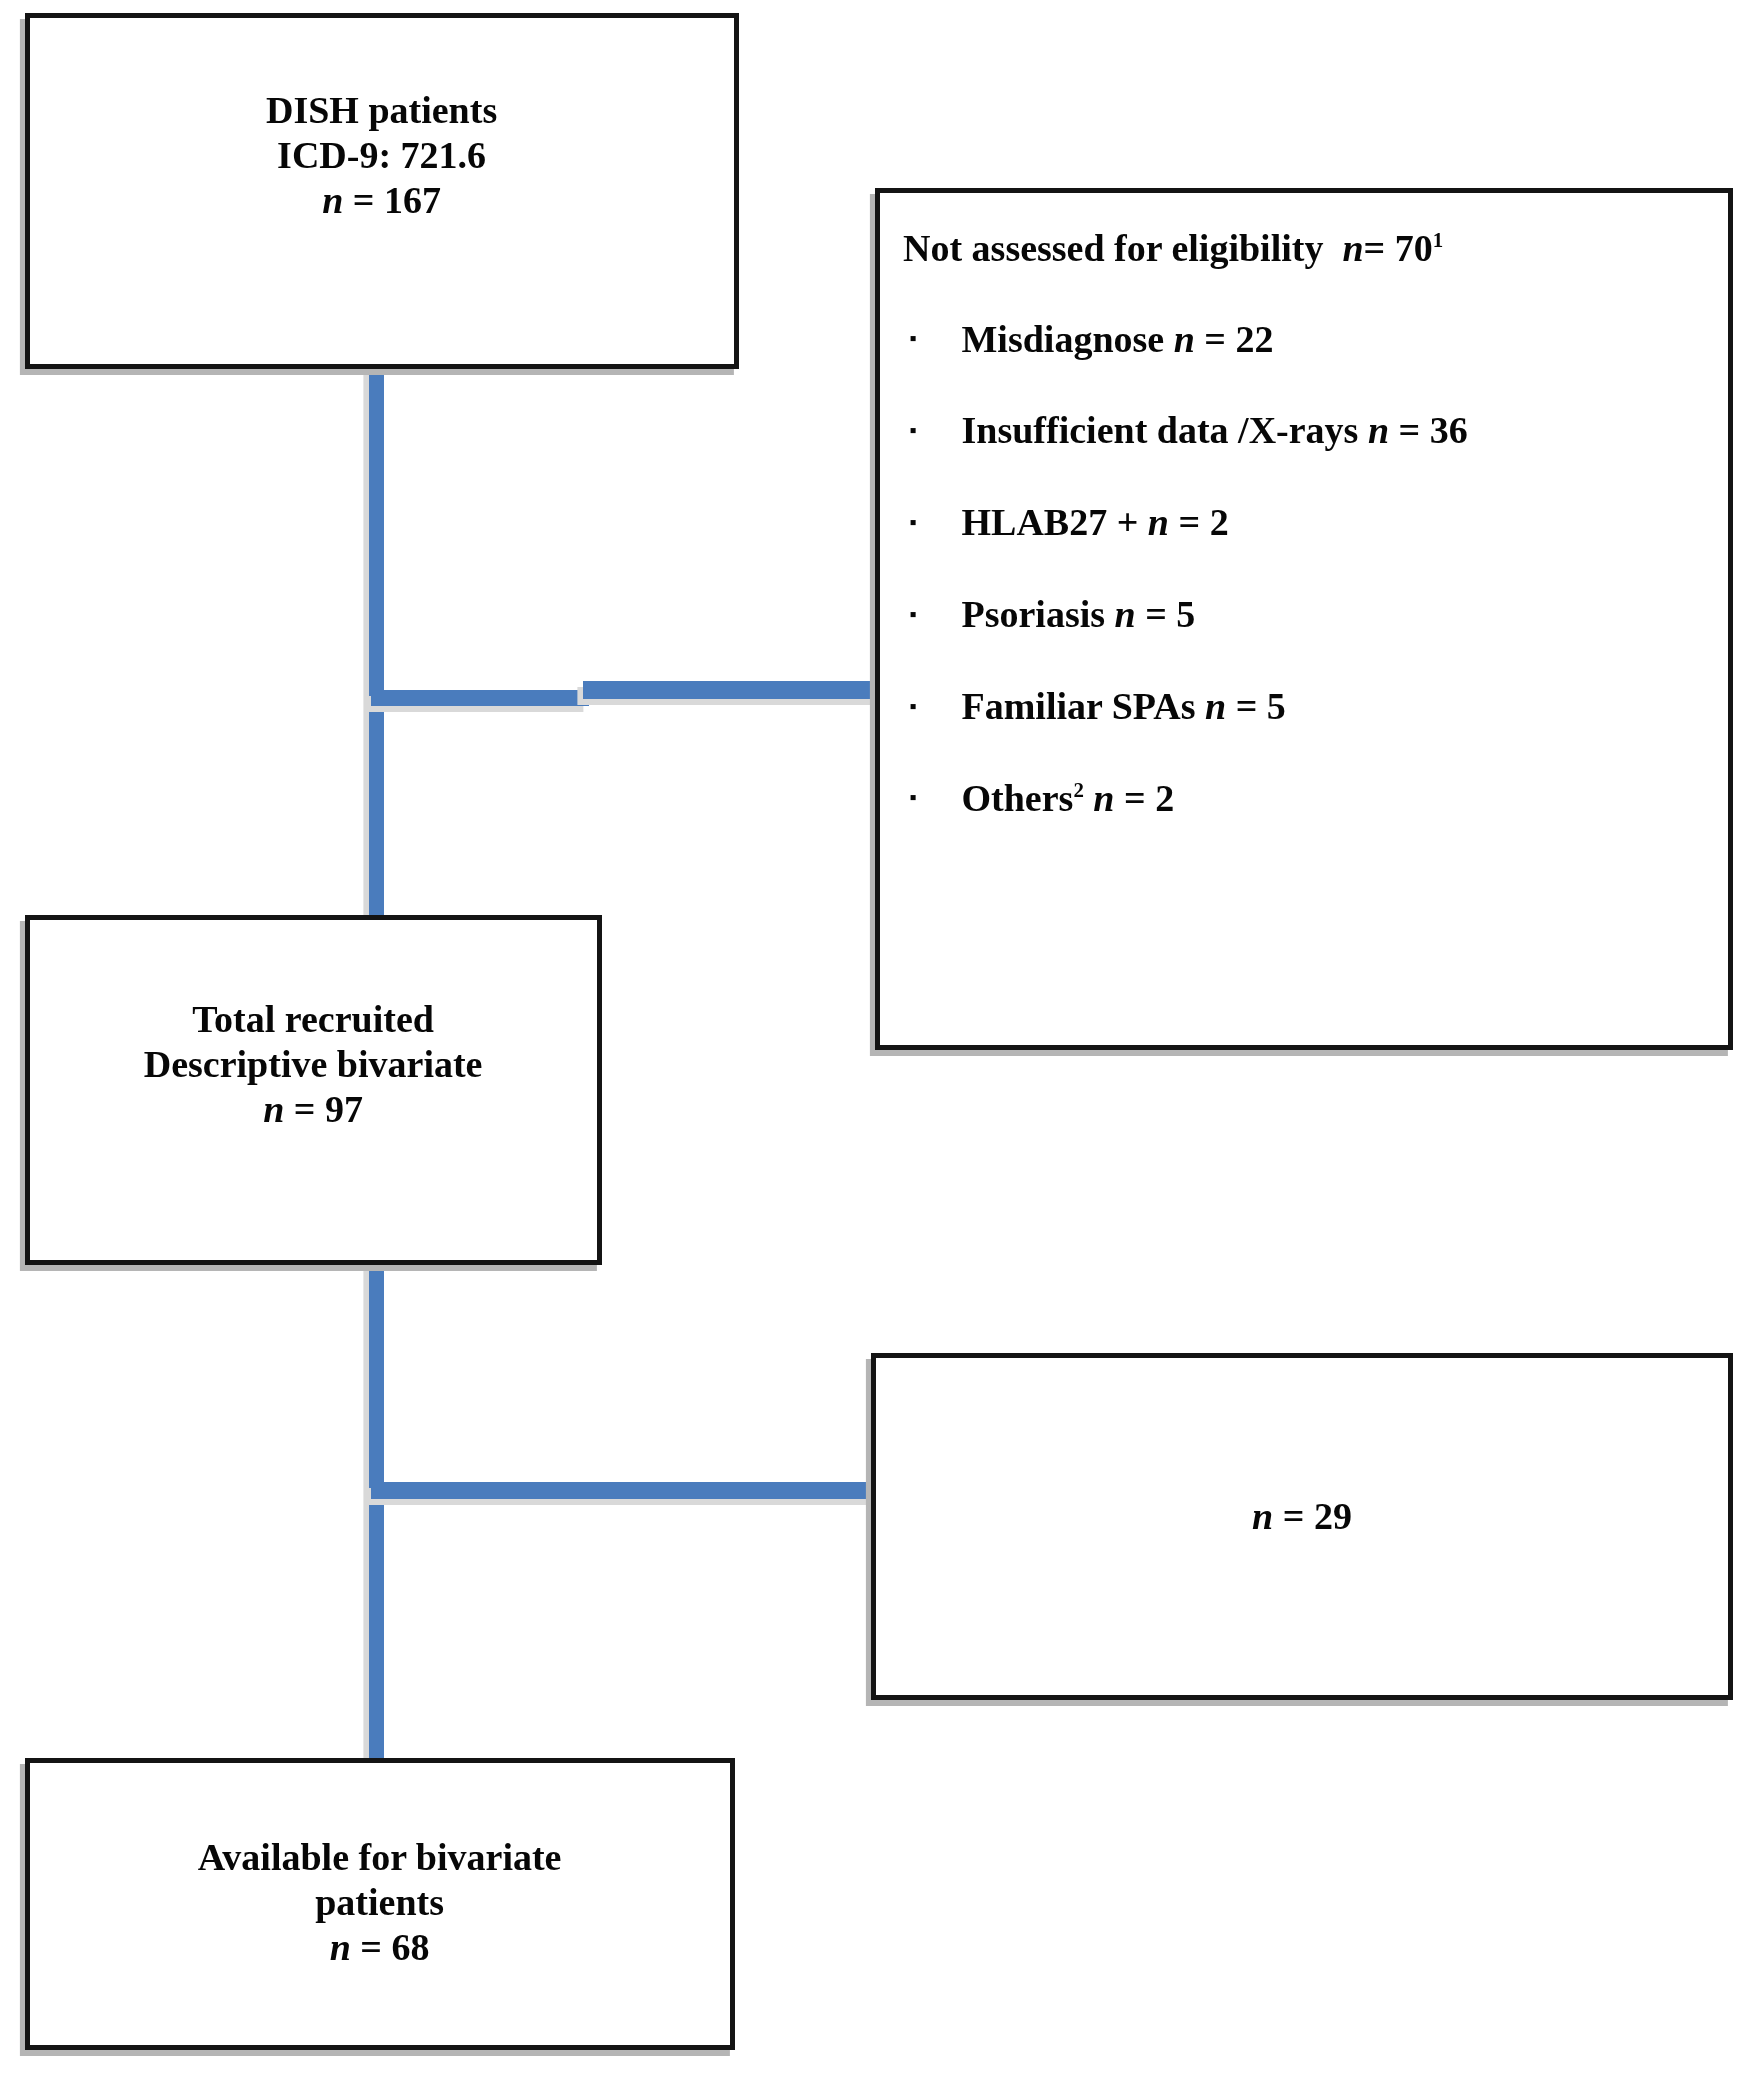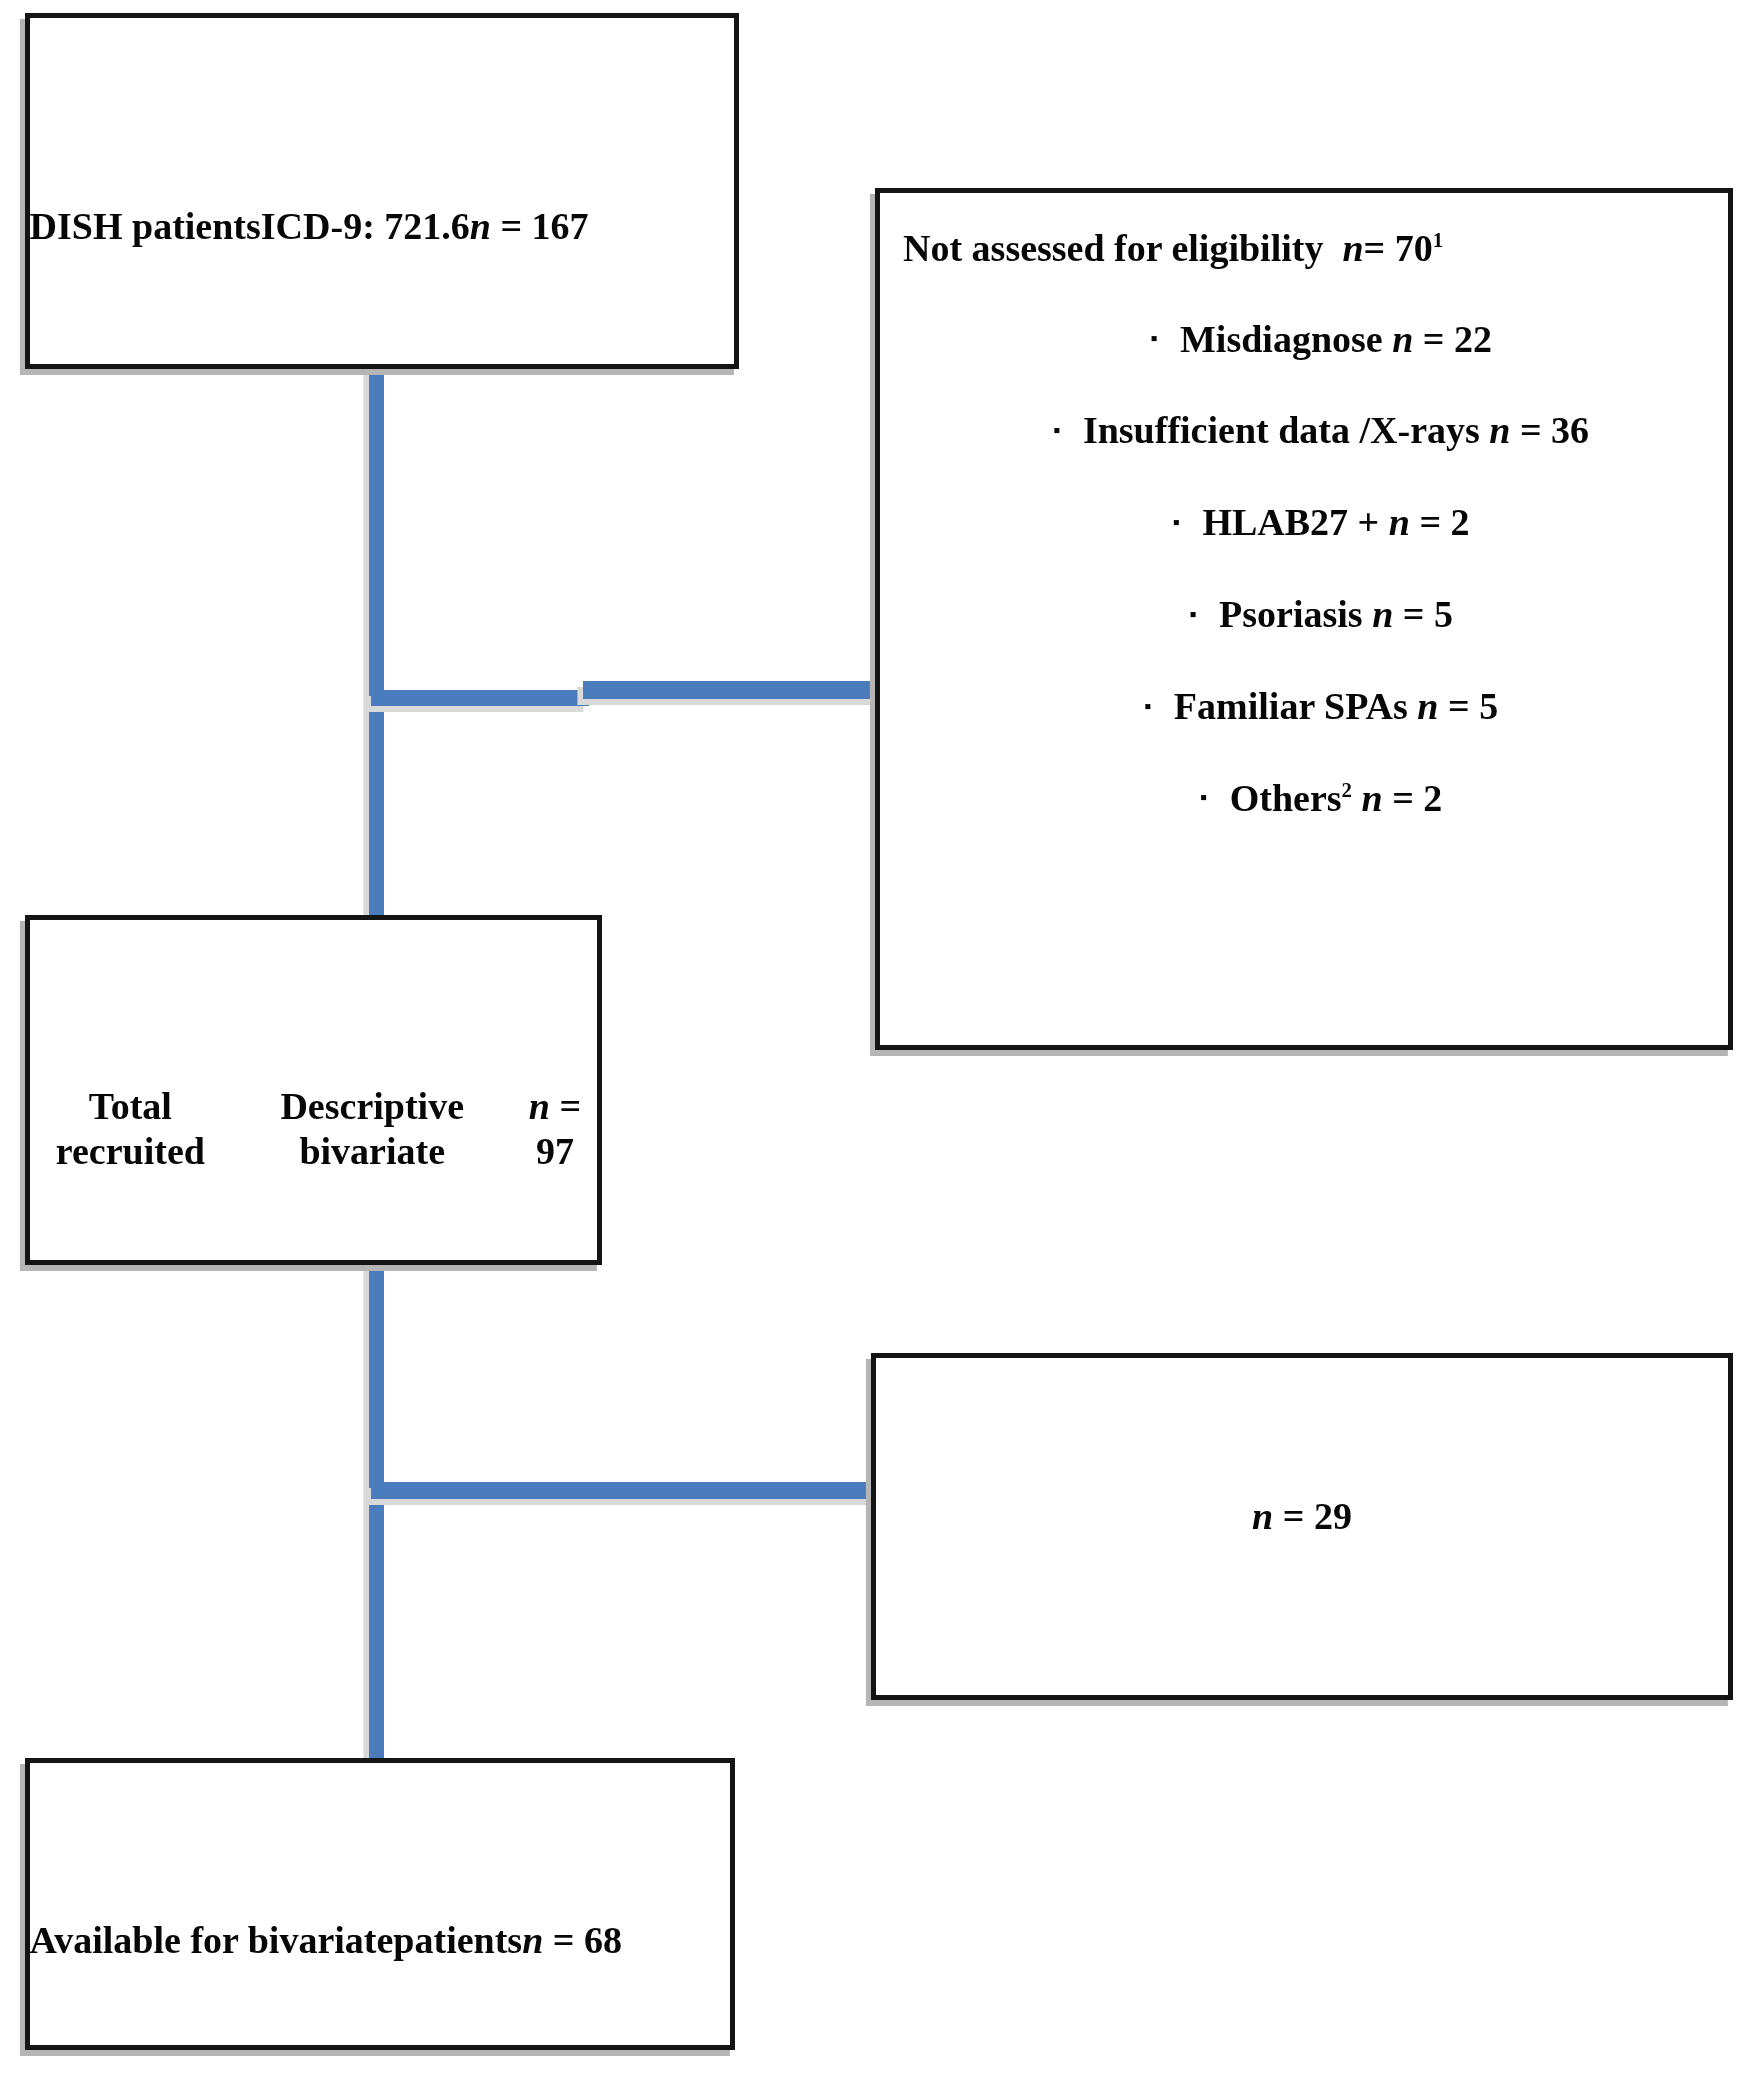--- a/index.html
+++ b/index.html
@@ -30,21 +30,21 @@
   
   .fbox {
     position: absolute;
     box-sizing: border-box;
     border: 5.1px solid #141414;
     background: #ffffff;
     box-shadow: -5.1px 6px 0 0 #b5b5b5;
   }
   .centered {
     display: flex;
-    flex-direction: row;
+    flex-direction: column;
     align-items: center;
     text-align: center;
     line-height: 1.18;
   }
   .box-dish      { left: 24.6px;   top: 13px;   width: 714px; height: 356px;  padding-top: 70px; }
   .box-elig      { left: 875px; top: 188px;  width: 858px; height: 862px; padding: 32.5px 25.5px 0 23px; }
   .box-recruited { left: 24.6px;   top: 915px; width: 577px; height: 350px;  padding-top: 77px; }
   .box-xray      { left: 871px; top: 1353px; width: 862px; height: 347px;
                    justify-content: center; padding-bottom: 21px; }
   .box-bivariate { left: 24.6px;   top: 1758px; width: 710px; height: 292px;  padding-top: 72px; }
@@ -53,24 +53,23 @@
   sup { font-size: 0.55em; line-height: 0; }
 
   
   .elig-title { white-space: nowrap; }
   .elig-list {
     list-style: none;
     margin: 50px 0 0 0;
     padding: 0 0 0 6.5px;
   }
   .elig-list li {
-    margin: 0 0 52px 8px;
+    margin: 0 0 52px 0;
     line-height: 1.05;
     white-space: nowrap;
-    text-align: center;
   }
   .bullet-marker {
     display: inline-block;
     width: 52px;
     font-size: 20.4px;
     vertical-align: 6.5px;
   }
 </style>
 </head>
 <body>

